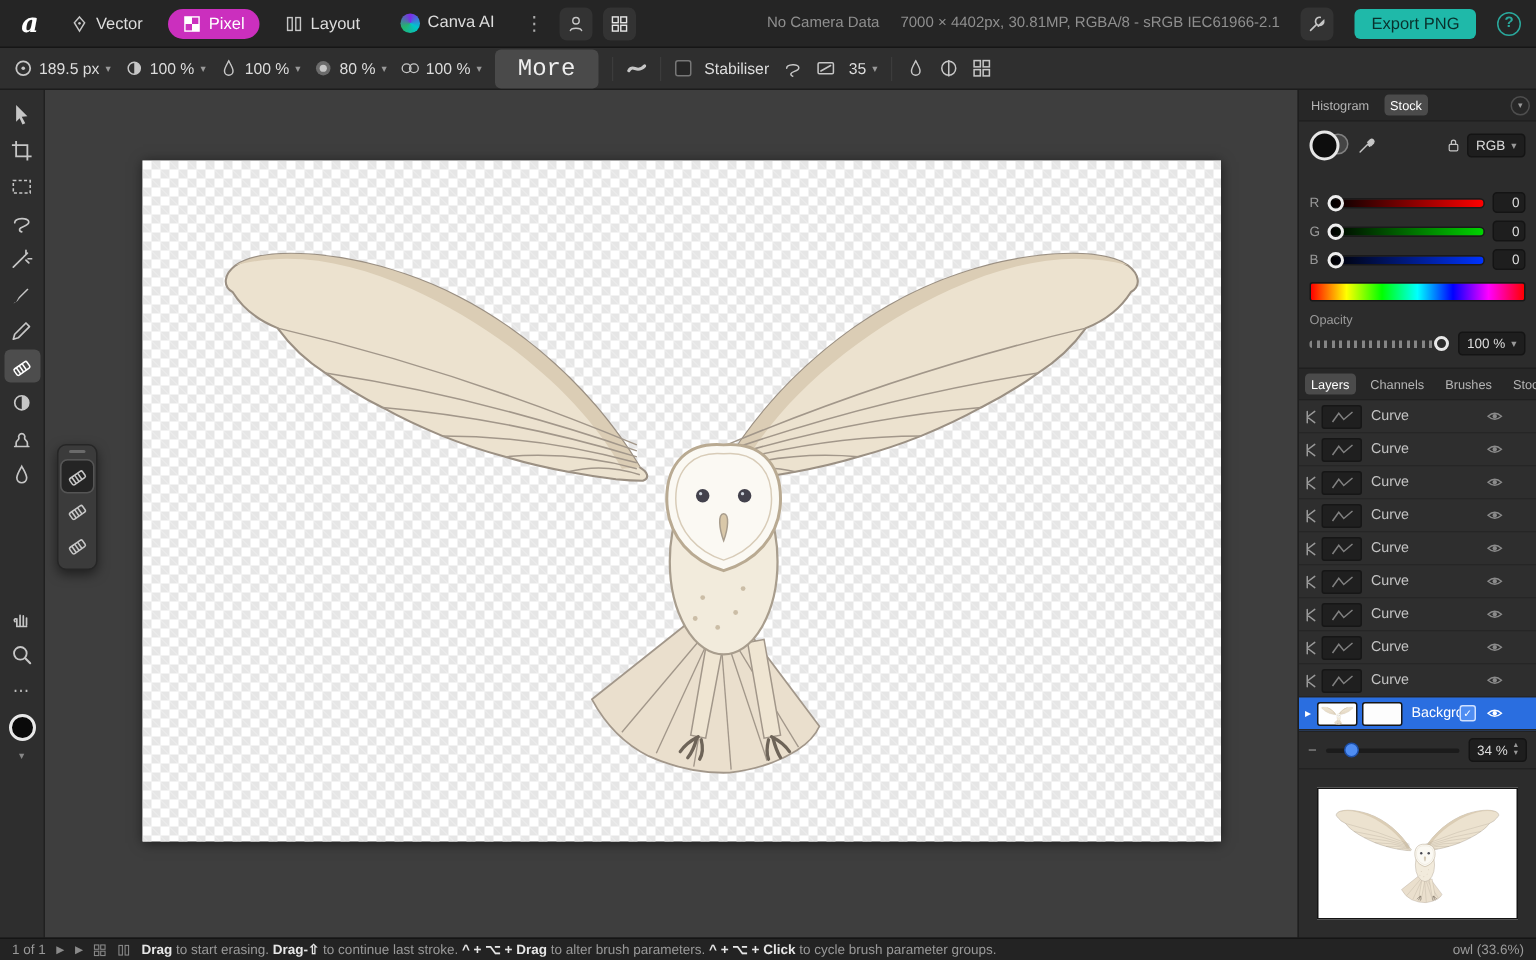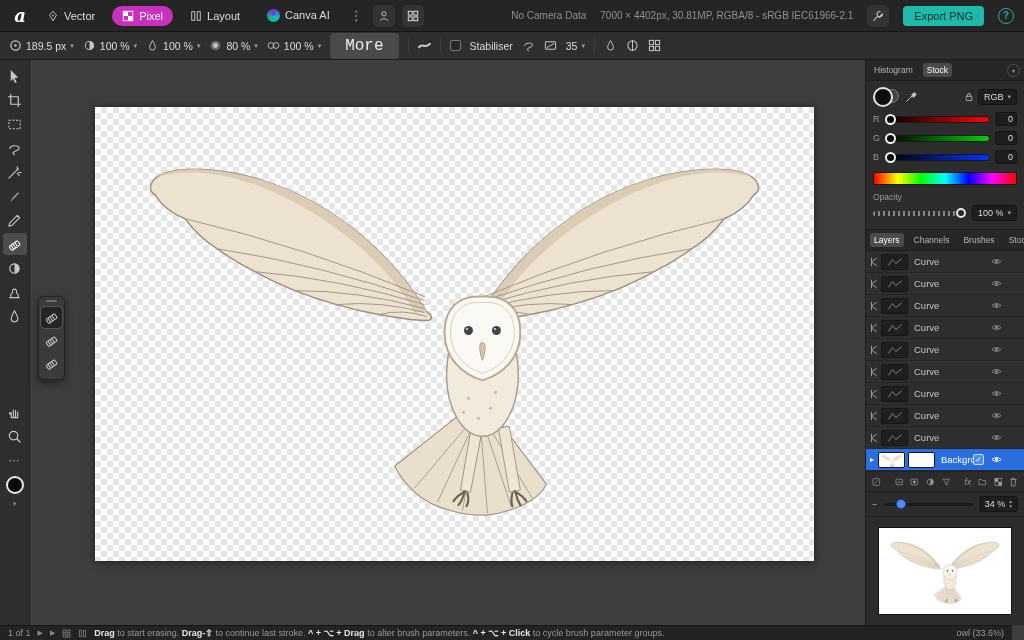--- a/index.html
+++ b/index.html
@@ -48,21 +48,21 @@
   .fly-handle{width:11px;height:2px;border-radius:1px;background:#6a6a6a;margin-bottom:4px}
   .flytool{width:21px;height:21px;display:grid;place-items:center;border-radius:4px;margin:1px 0}
   .flytool.sel{background:#242424;outline:1px solid #555}
   
   #rightpanel{position:absolute;top:60px;right:0;bottom:15px;width:159px;background:#2c2c2c;border-left:1px solid #1e1e1e;font-size:10px;display:flex;flex-direction:column}
   .panel-tabs{display:flex;align-items:center;gap:6px;padding:3px 4px;background:#272727;border-bottom:1px solid #202020}
   .tabpill{padding:2px 4px;border-radius:3px;font-size:8.5px;color:#b5b5b5;white-space:nowrap}
   .tabpill.active{background:#4b4b4b;color:#fff}
   .chev-circle{margin-left:auto;width:13px;height:13px;border-radius:50%;border:1px solid #4e4e4e;display:grid;place-items:center;font-size:6px;color:#999}
   .colour-body{padding:6px 7px 8px;border-bottom:1px solid #1f1f1f}
-  .c-row1{display:flex;align-items:center;gap:6px;margin-bottom:5px}
+  .c-row1{display:flex;align-items:center;gap:6px;margin-bottom:21px}
   .wheel-wrap{position:relative;width:26px;height:20px}
   .wheel2{position:absolute;right:0;top:2px;width:14px;height:14px;border-radius:50%;border:1.5px solid #808080;background:#444}
   .wheel{position:absolute;left:0;top:0;width:20px;height:20px;border-radius:50%;background:#0d0d0d;border:2px solid #e6e6e6}
   .mode-select{margin-left:auto;display:flex;align-items:center;gap:4px}
   .vbox{background:#1e1e1e;border:1px solid #141414;border-radius:3px;padding:2px 5px;display:flex;align-items:center;gap:4px;font-size:9px;color:#ddd}
   .srow{display:flex;align-items:center;gap:5px;margin-top:5px}
   .srow .ch{width:8px;color:#999;font-size:9px}
   .track{flex:1;height:7px;border-radius:4px;position:relative;border:1px solid #1a1a1a}
   .track.r{background:linear-gradient(to right,#000,#f00)}
   .track.g{background:linear-gradient(to right,#000,#00d400)}
@@ -96,21 +96,21 @@
   .fxlabel{font-size:9px;font-style:italic;color:#9a9a9a}
   .li-spacer{flex:1}
   
   .zoom-row{display:flex;align-items:center;gap:6px;padding:4px 6px;border-bottom:1px solid #222}
   .zoom-track{flex:1;height:3px;background:#1b1b1b;border-radius:2px;position:relative}
   .zoom-knob{position:absolute;left:14%;top:-4px;width:10px;height:10px;border-radius:50%;background:#4f8df2;border:1px solid #1d4fa8}
   .spin{display:flex;flex-direction:column;font-size:5.5px;line-height:5px;color:#999}
   .nav-preview-wrap{flex:1;display:grid;place-items:center;padding:5px}
   .nav-preview{width:134px;height:88px;background:#fff;border:1px solid #141414;display:grid;place-items:center}
   
-  #statusbar{position:absolute;left:0;right:12px;bottom:0;height:15px;background:#232323;border-top:1px solid #151515;display:flex;align-items:center;padding:0 8px;gap:7px;font-size:9px;color:#999}
+  #statusbar{position:absolute;left:0;right:0;bottom:0;height:15px;background:#232323;border-top:1px solid #151515;display:flex;align-items:center;padding:0 8px;gap:7px;font-size:9px;color:#999}
   #statusbar .play{font-size:7px;color:#8a8a8a}
   #statusbar .ic{width:9px;height:9px;color:#8a8a8a}
   .hint{white-space:nowrap;overflow:hidden}
   .hint .b{color:#e6e6e6;font-weight:bold}
   .status-right{margin-left:auto;color:#9a9a9a}
 </style>
 </head>
 <body>
 
 <svg style="position:absolute;width:0;height:0" aria-hidden="true">
@@ -791,49 +791,20 @@
           </span>
         <span class="lthumb whitethumb"></span>
         <span class="lname">Background</span>
         <span class="lcheck">✓</span>
         <span class="leye">
             <svg class="ic">
               <use href="#i-eye"></use>
             </svg>
           </span>
       </div>
-    </div>
-    <div class="layer-icons">
-      <svg class="ic">
-          <use href="#i-editsq"></use>
-        </svg>
-      <span class="li-spacer"></span>
-      <svg class="ic">
-          <use href="#i-pixel-layer"></use>
-        </svg>
-      <svg class="ic">
-          <use href="#i-mask"></use>
-        </svg>
-      <svg class="ic">
-          <use href="#i-adjust"></use>
-        </svg>
-      <svg class="ic">
-          <use href="#i-filter"></use>
-        </svg>
-      <span class="li-spacer"></span>
-      <span class="fxlabel">fx</span>
-      <svg class="ic">
-          <use href="#i-folder"></use>
-        </svg>
-      <svg class="ic">
-          <use href="#i-checker"></use>
-        </svg>
-      <svg class="ic">
-          <use href="#i-trash"></use>
-        </svg>
     </div>
 
     <div class="zoom-row">
       <span class="glyph">−</span>
       <span class="zo om-track zoom-track">
           <span class="zoom-knob"></span>
         </span>
       <span class="vbox">
         <span>34 %</span>
         <span class="spin">

